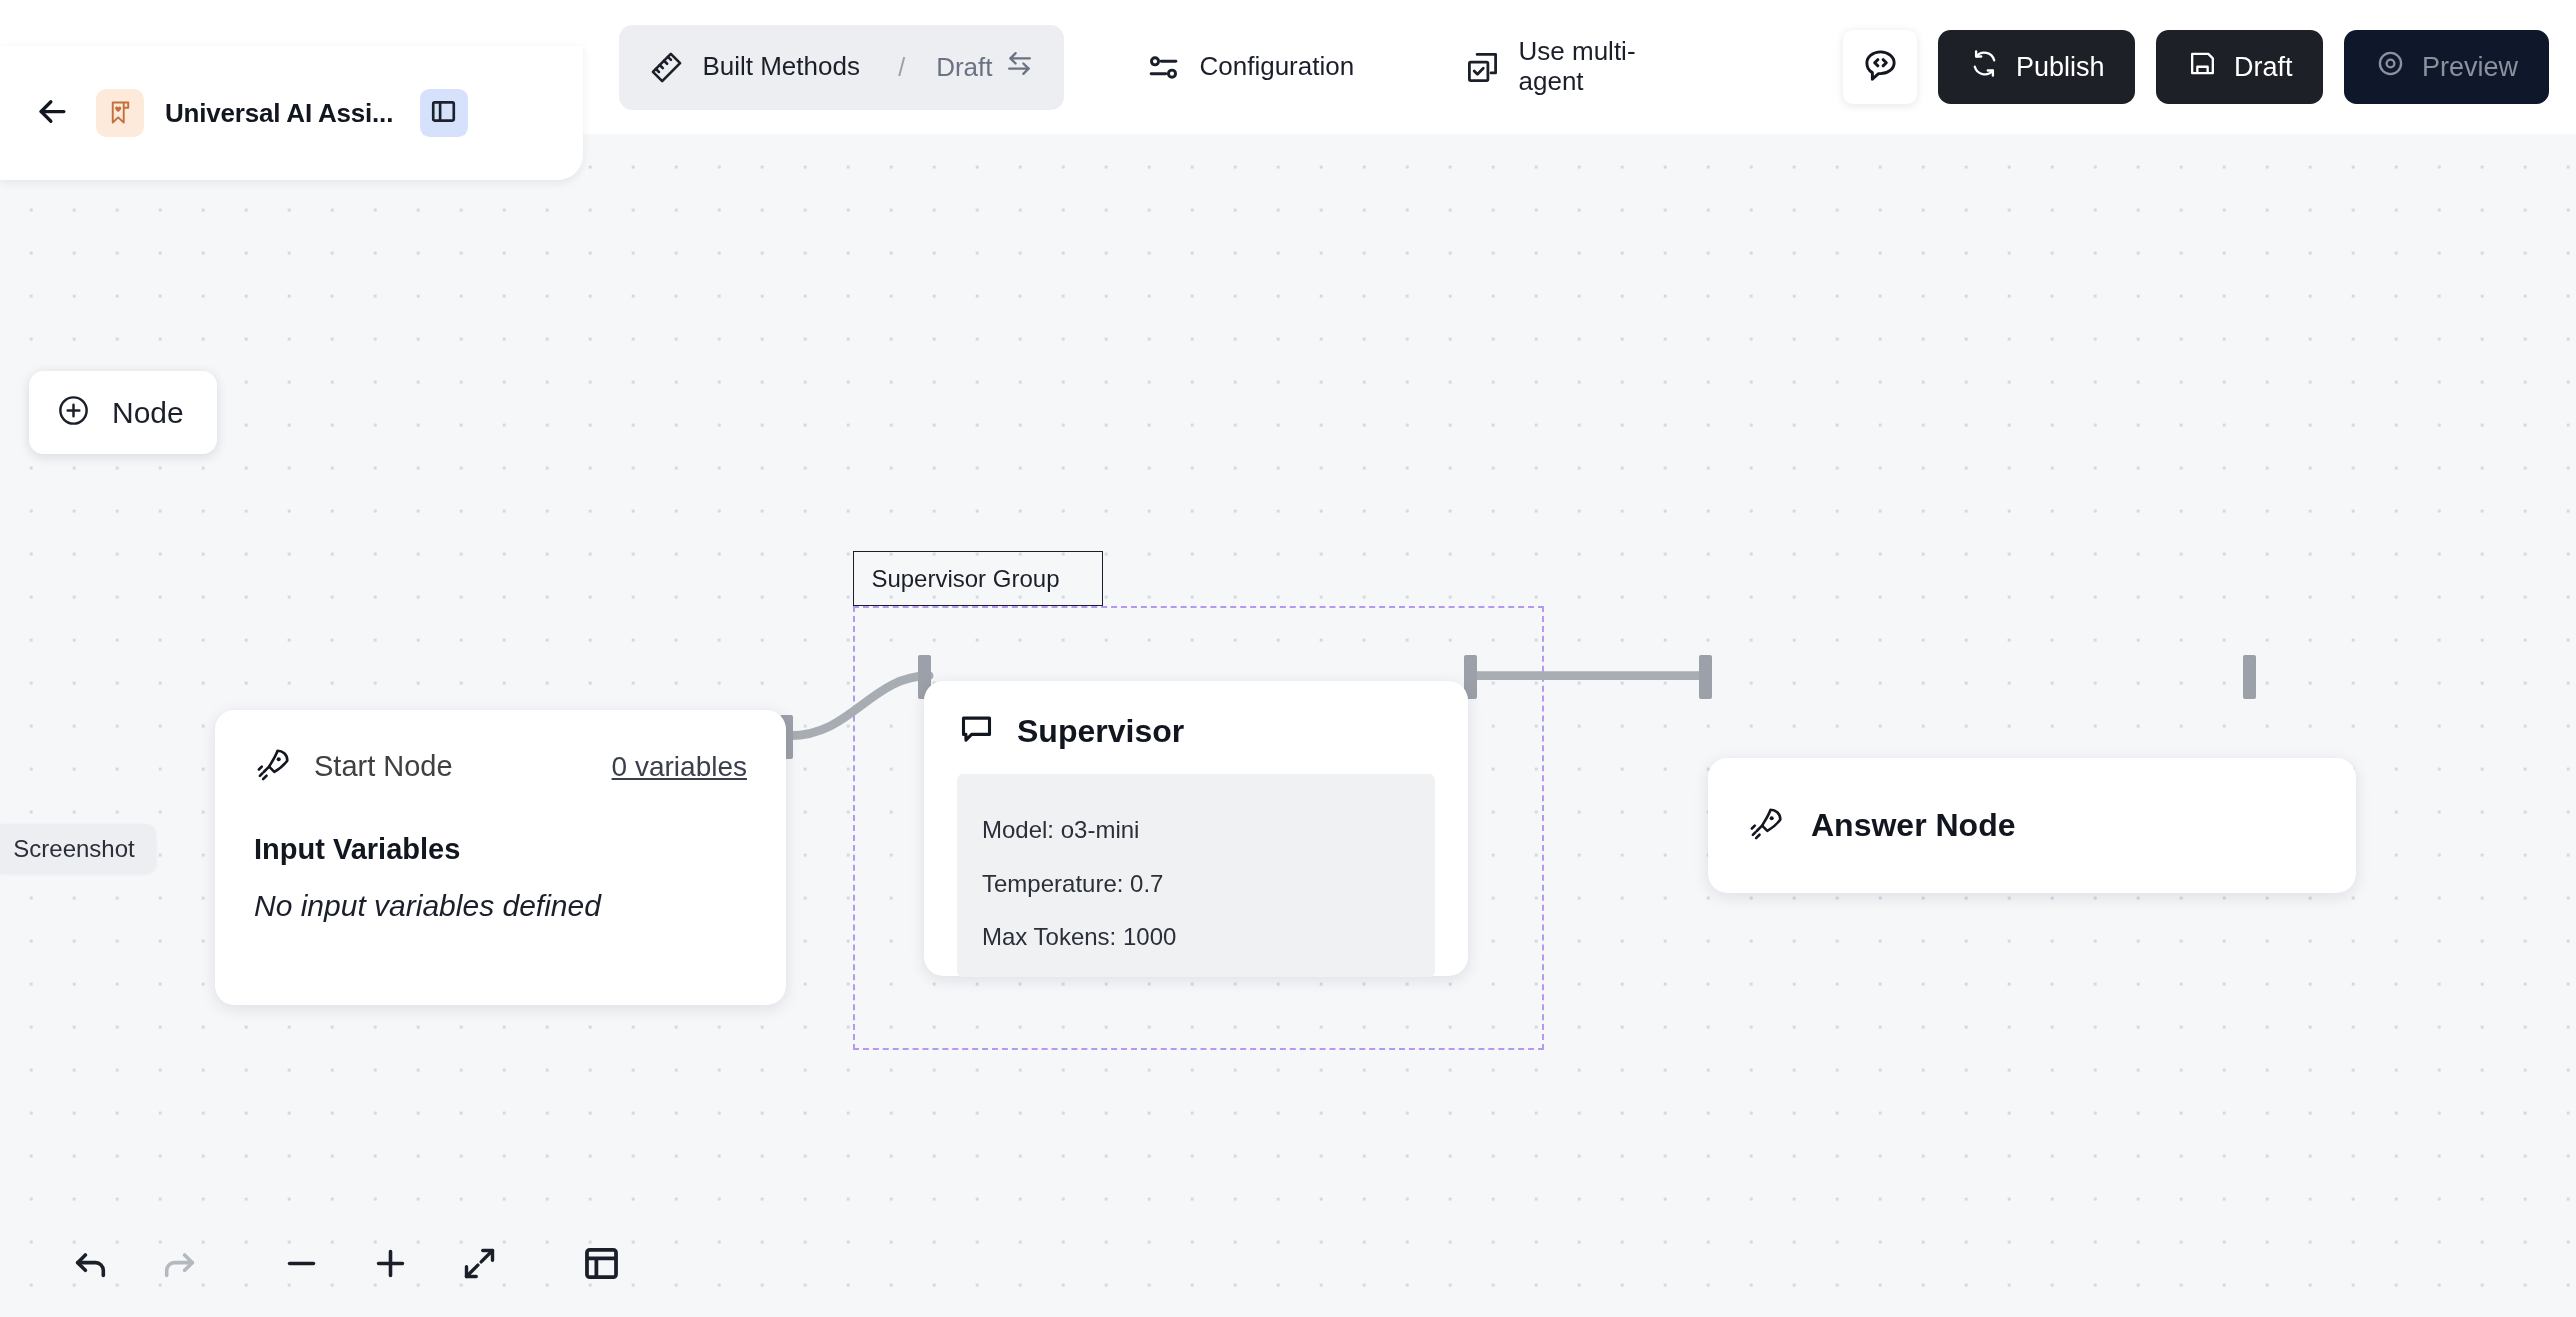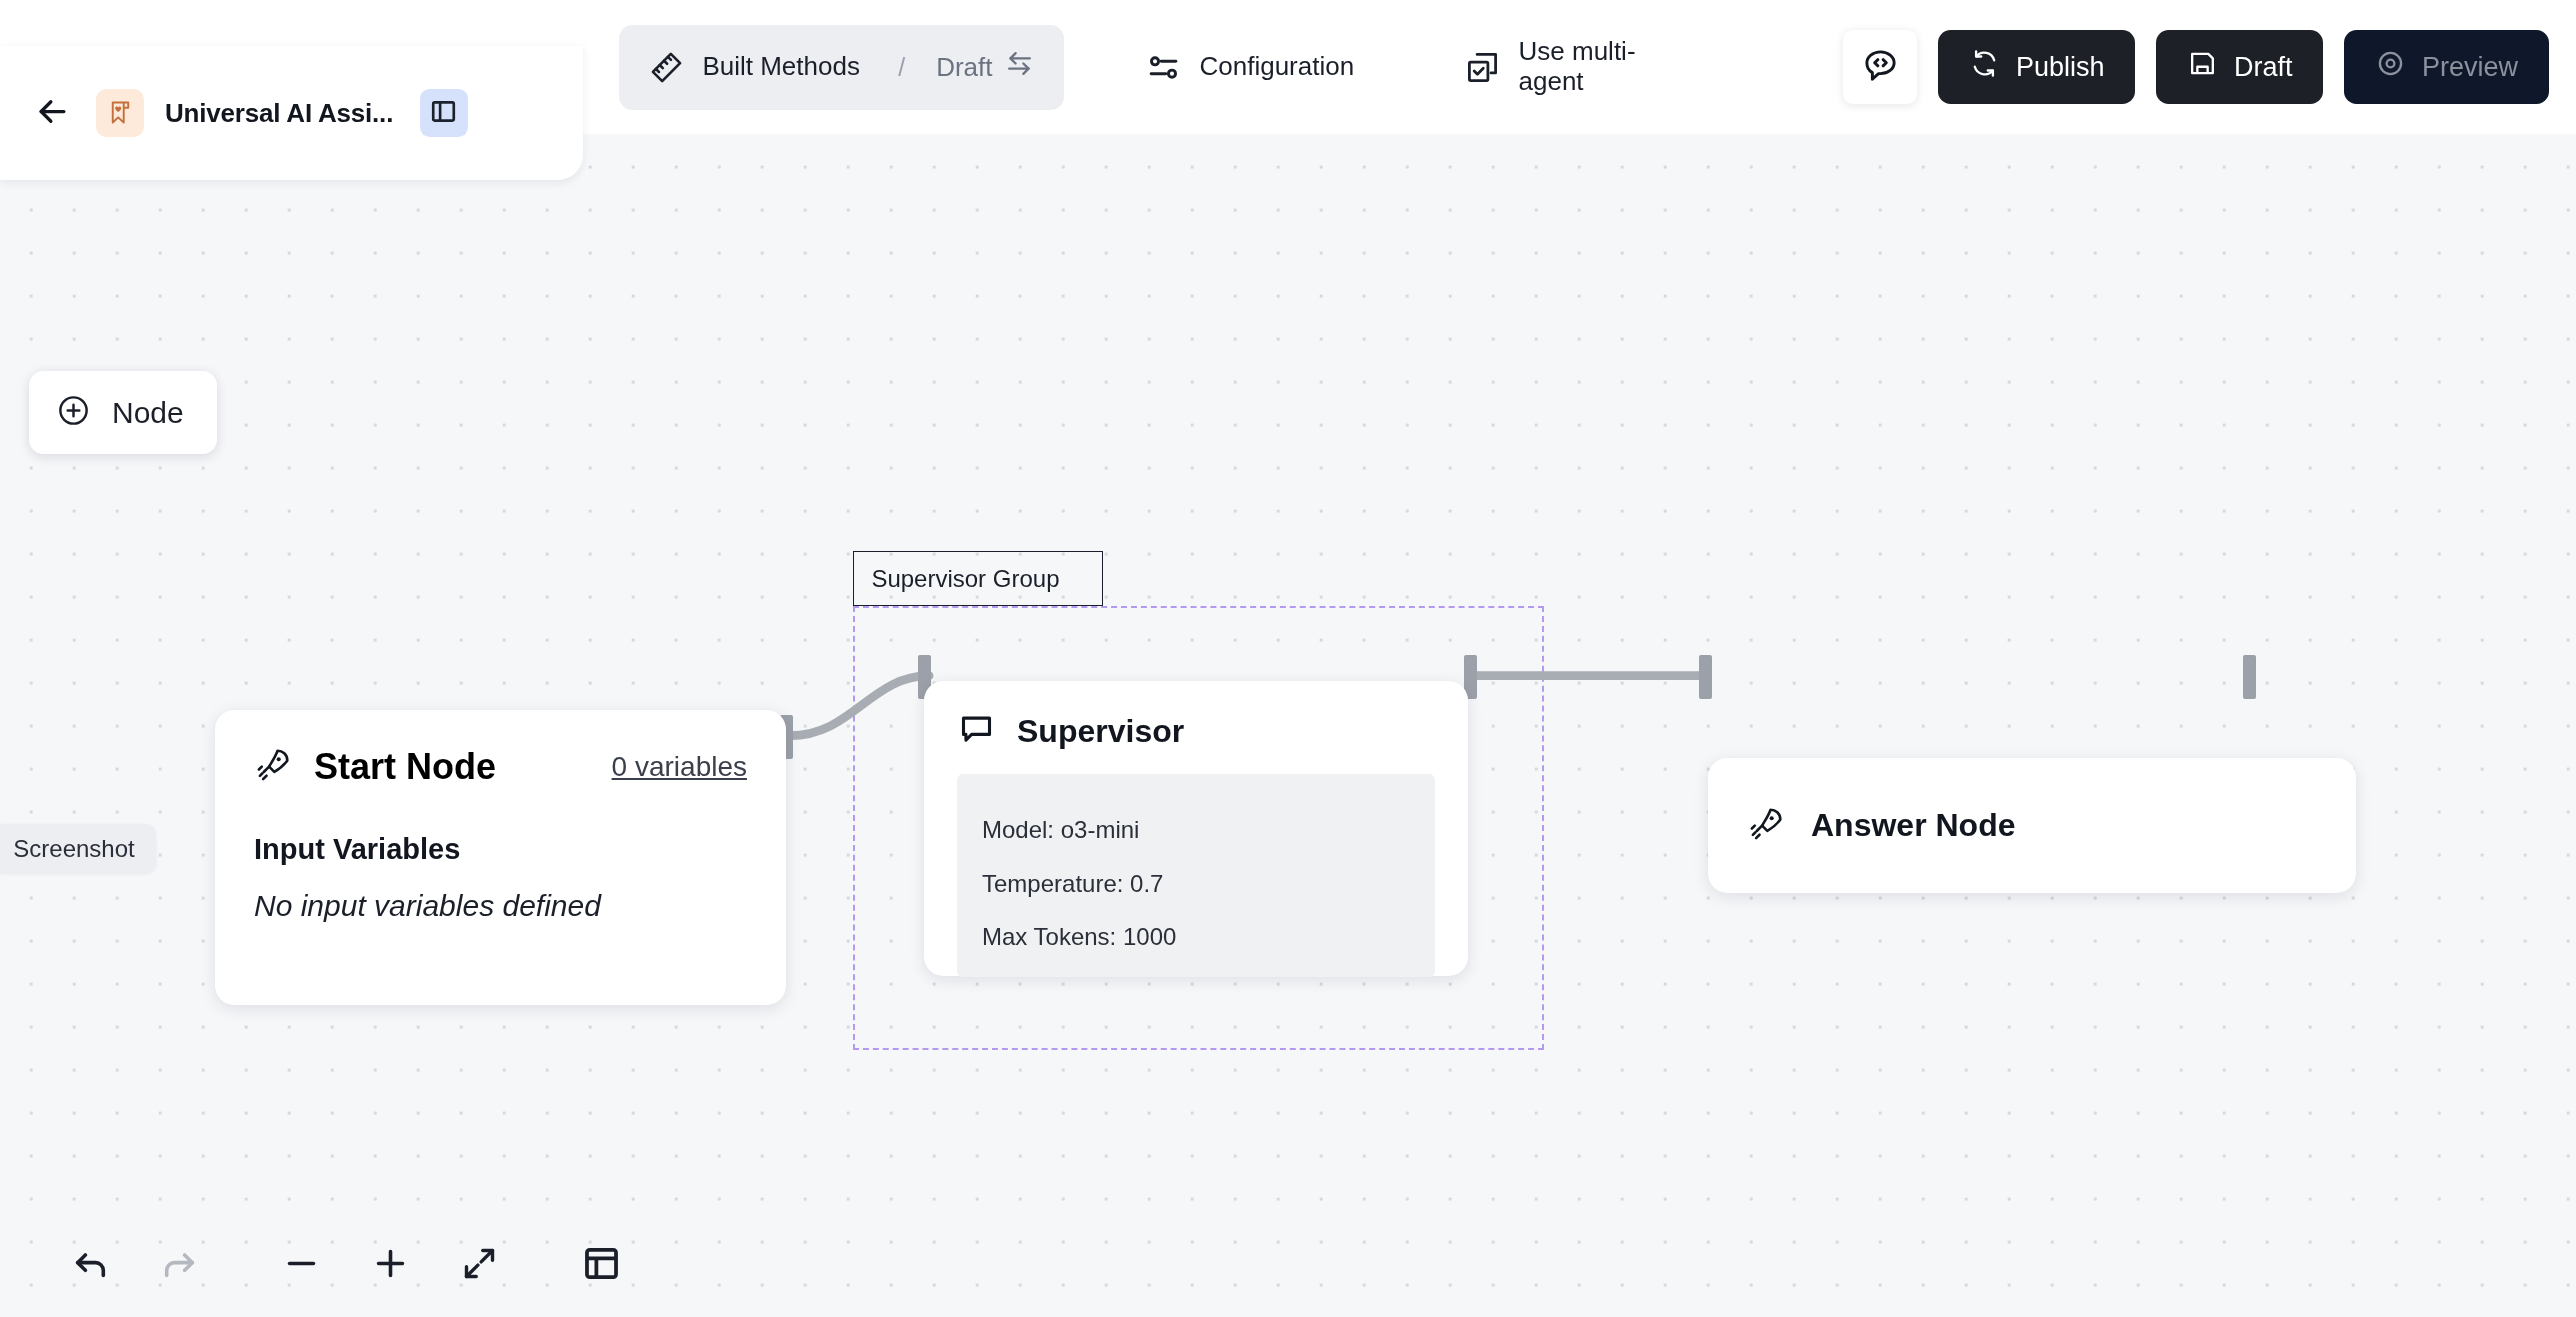--- a/index.html
+++ b/index.html
@@ -142,21 +142,21 @@
   
   .node {
     position: absolute;
     background: #ffffff;
     border-radius: 19.4px;
     box-shadow: 0 3.9px 15.5px rgba(15,20,35,0.10);
     z-index: 12;
   }
   .node-start { left: 215px; top: 576px; width: 571px; height: 295px; padding: 35px 39px; }
   .node-head { display: flex; align-items: center; }
-  .node-title { font-size: 36px; font-weight: 700; color: #000000; margin-left: 21px; }
+  .node-title { font-size: 29px; font-weight: 400; color: #404040; margin-left: 21px; }
   .node-badge { margin-left: auto; font-size: 28px; color: #3a3f4b; font-weight: 400; text-decoration: underline; }
   .node-subtitle { font-size: 29px; font-weight: 700; color: #12161f; margin-top: 45px; }
   .node-empty { font-size: 30px; font-style: italic; color: #1b1f2a; margin-top: 23px; }
 
   .node-supervisor { left: 924px; top: 547px; width: 544px; height: 295px; padding: 29px 33px; }
   .sup-head { display: flex; align-items: center; }
   .sup-title { font-size: 32px; font-weight: 700; color: #12161f; margin-left: 21px; }
   .sup-body {
     margin-top: 21px;
     background: #f0f1f3;

